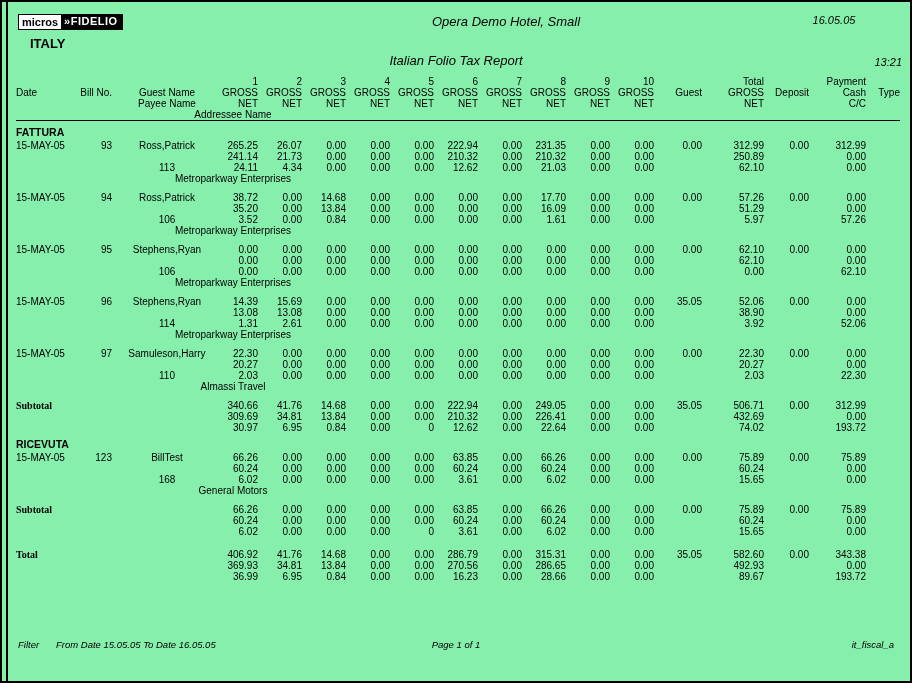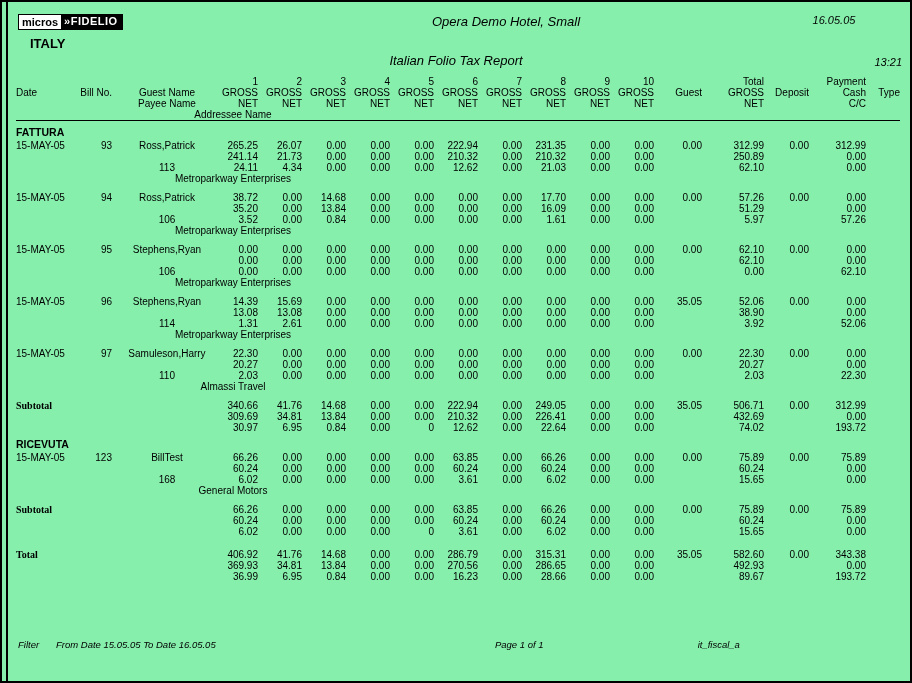--- a/index.html
+++ b/index.html
@@ -28,22 +28,22 @@
   td.name{text-align:center;padding-left:4px;margin-left:8px;}
   td.type{text-align:right;padding-left:6px;}
   tr.rule td{border-top:1px solid #000;height:5px;}
   tr.spacer td{height:8px;}
   td.lbl{font-weight:bold;font-family:Liberation Serif, serif;}
   tr.section td{font-weight:bold;font-size:10.5px;height:12px;margin-left:27px;}
   
   .footer{position:absolute;left:16px;right:16px;top:601px;display:flex;font-style:italic;font-size:9.5px;margin-top:36px;}
   .footer .f-left{width:40%;display:flex;}
   .footer .f-label{width:38px;}
-  .footer .f-center{width:20%;text-align:right;}
-  .footer .f-right{width:40%;text-align:center;}
+  .footer .f-center{width:20%;text-align:center;}
+  .footer .f-right{width:40%;text-align:right;}
 </style>
 </head>
 <body>
 
 <div class="page">
 
   <div class="topbar">
     <div class="left">
       <span class="logo">
         <span class="micros">micros</span>

